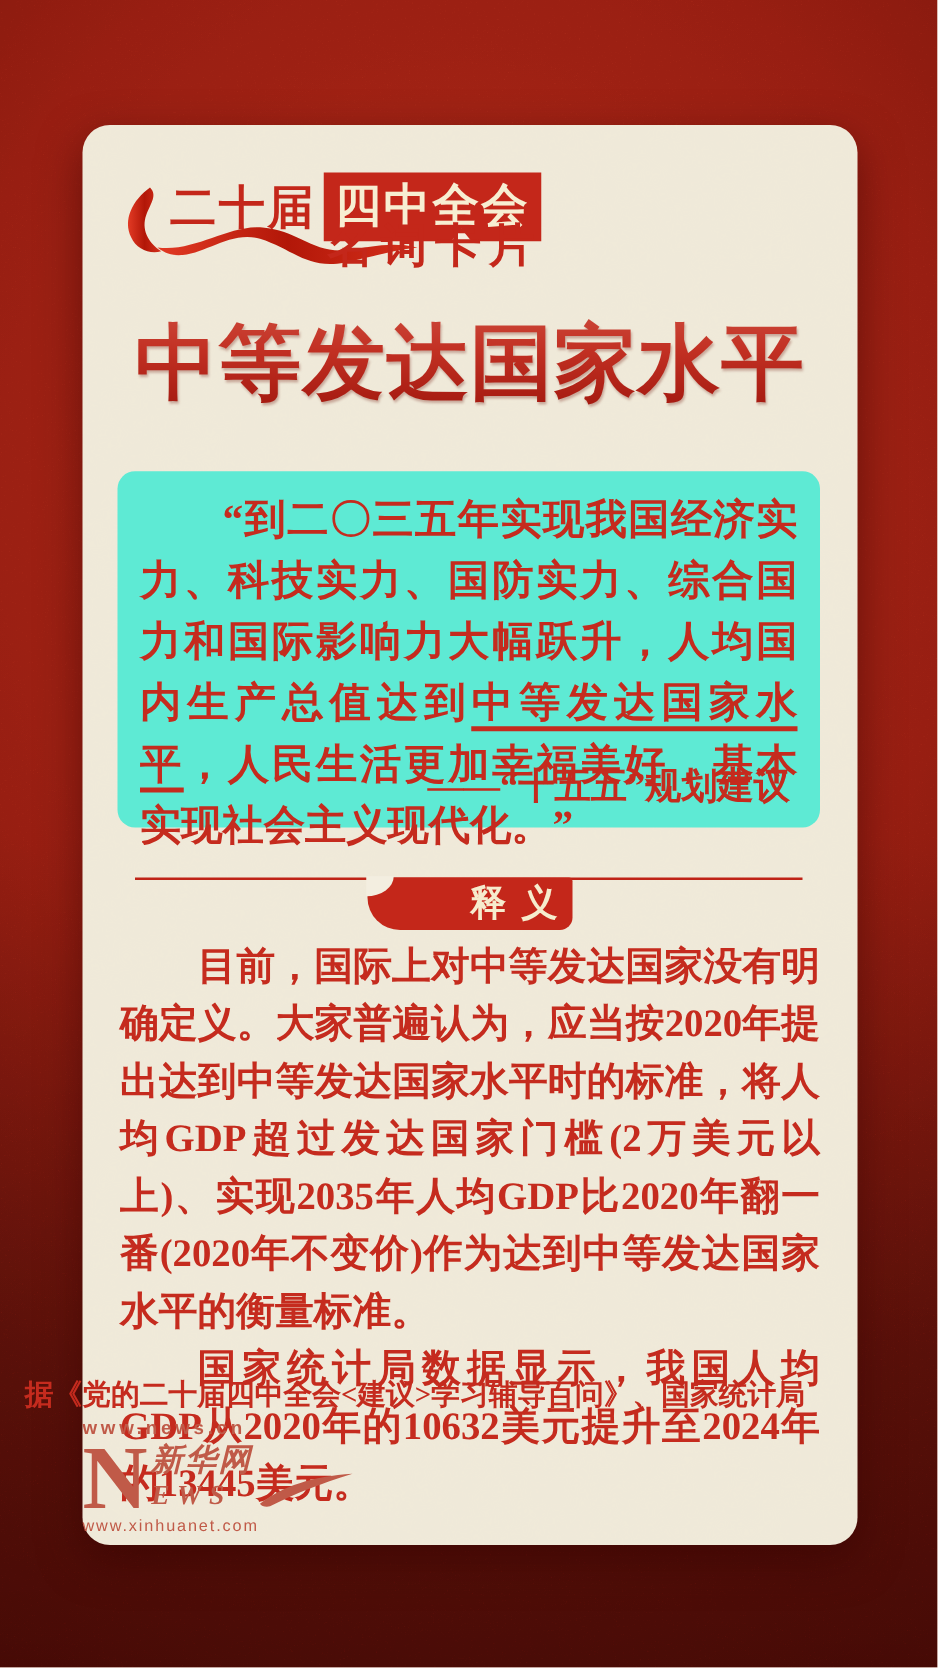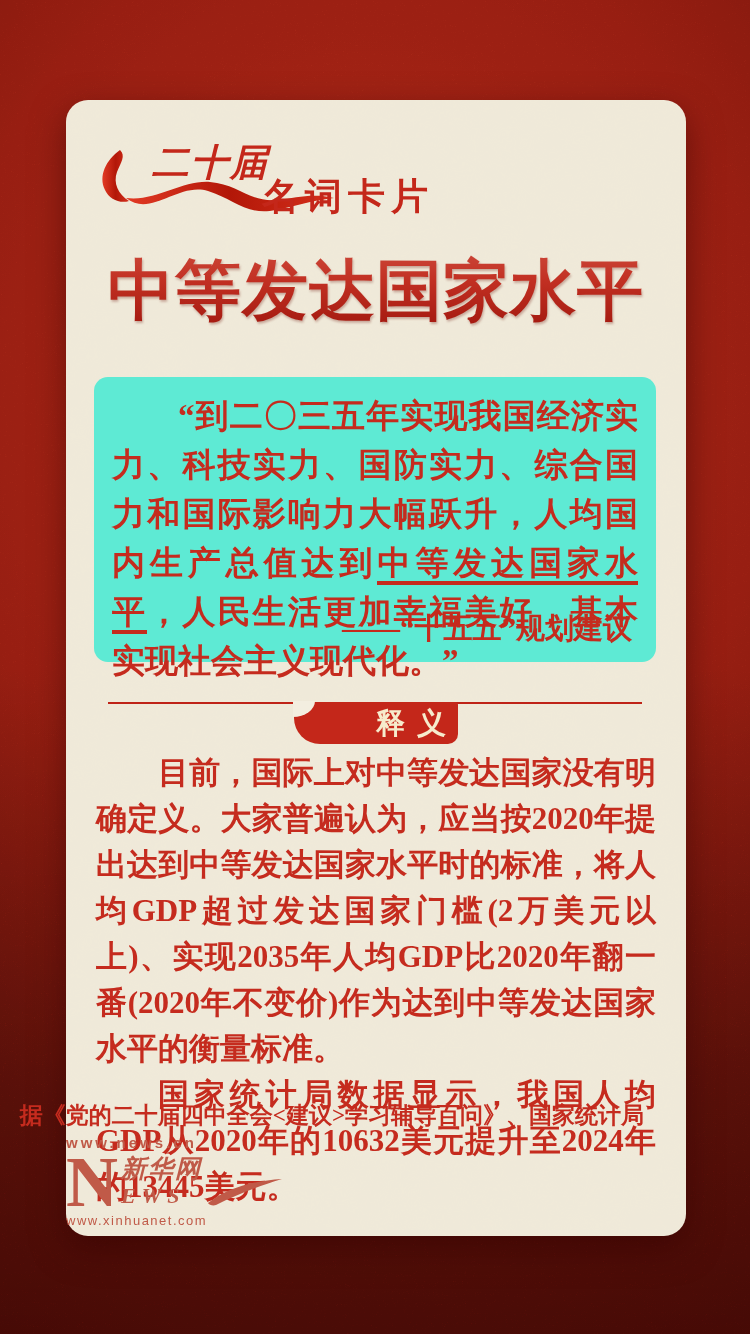--- a/index.html
+++ b/index.html
@@ -18,22 +18,22 @@
   .card {
     position: absolute; left: 66px; top: 100px; width: 620px; height: 1136px;
     background: #f3eee0; border-radius: 22px;
     box-shadow: 0 12px 34px rgba(50, 2, 0, .5);
   }
   .card-texture { position: absolute; inset: 0; border-radius: 22px; opacity: .5; mix-blend-mode: multiply; pointer-events: none; }
 
   
   .ribbon { position: absolute; top: 48px; left: 30px; width: 260px; height: 78px; }
   .hdr-line1 {
-    position: absolute; top: 38px; left: 86px; display: flex; align-items: center;
-    font-size: 37px; font-weight: bold; color: #c4271a; letter-spacing: 2px; white-space: nowrap; font-style: italic;
+    position: absolute; top: 38px; left: 70px; display: flex; align-items: center;
+    font-size: 37px; font-weight: bold; color: #c4271a; letter-spacing: 2px; white-space: nowrap;
   }
   .hdr-badge {
     position: relative; margin-left: 6px; padding: 2px 9px 3px;
     background: #c4271a; color: #f7eed2; letter-spacing: 2px;
   }
   .hdr-badge::after {
     content: ""; position: absolute; bottom: -1px; left: 58%;
     border-left: 9px solid transparent; border-right: 9px solid transparent;
     border-bottom: 11px solid #f3eee0;
   }
@@ -141,20 +141,21 @@
           <stop offset="0.5" stop-color="#b21708"></stop>
           <stop offset="1" stop-color="#d6301c"></stop>
         </linearGradient>
       </defs>
       <path fill="url(#ribg)" d="M24,2 C10,12 2,28 9,42 C13,51 24,56 33,53 C22,46 17,35 21,24 C25,14 30,8 24,2 Z"></path>
       <path fill="url(#ribg)" d="M30,50 C55,70 82,34 112,43 C138,51 150,68 180,62 C200,58 218,52 238,50 C216,45 200,50 182,52 C154,55 142,36 114,34 C86,32 60,54 30,50 Z"></path>
     </svg>
 
     <div class="hdr-line1">
       <span>二十届</span>
+        <span class="hdr-badge">四中全会</span>
     </div>
     <div class="hdr-line2">名词卡片</div>
 
     <div class="title">中等发达国家水平</div>
 
     <div class="quote-box">
       <div class="quote-text">
         <span>“到二〇三五年实现我国经济实力、科技实力、国防实力、综合国力和国际影响力大幅跃升，人均国内生产总值达到</span><span class="quote-underline">中等发达国家水平</span><span>，人民生活更加幸福美好，基本实现社会主义现代化。”</span>
       </div>
       <div class="quote-attr">——“十五五”规划建议</div>

